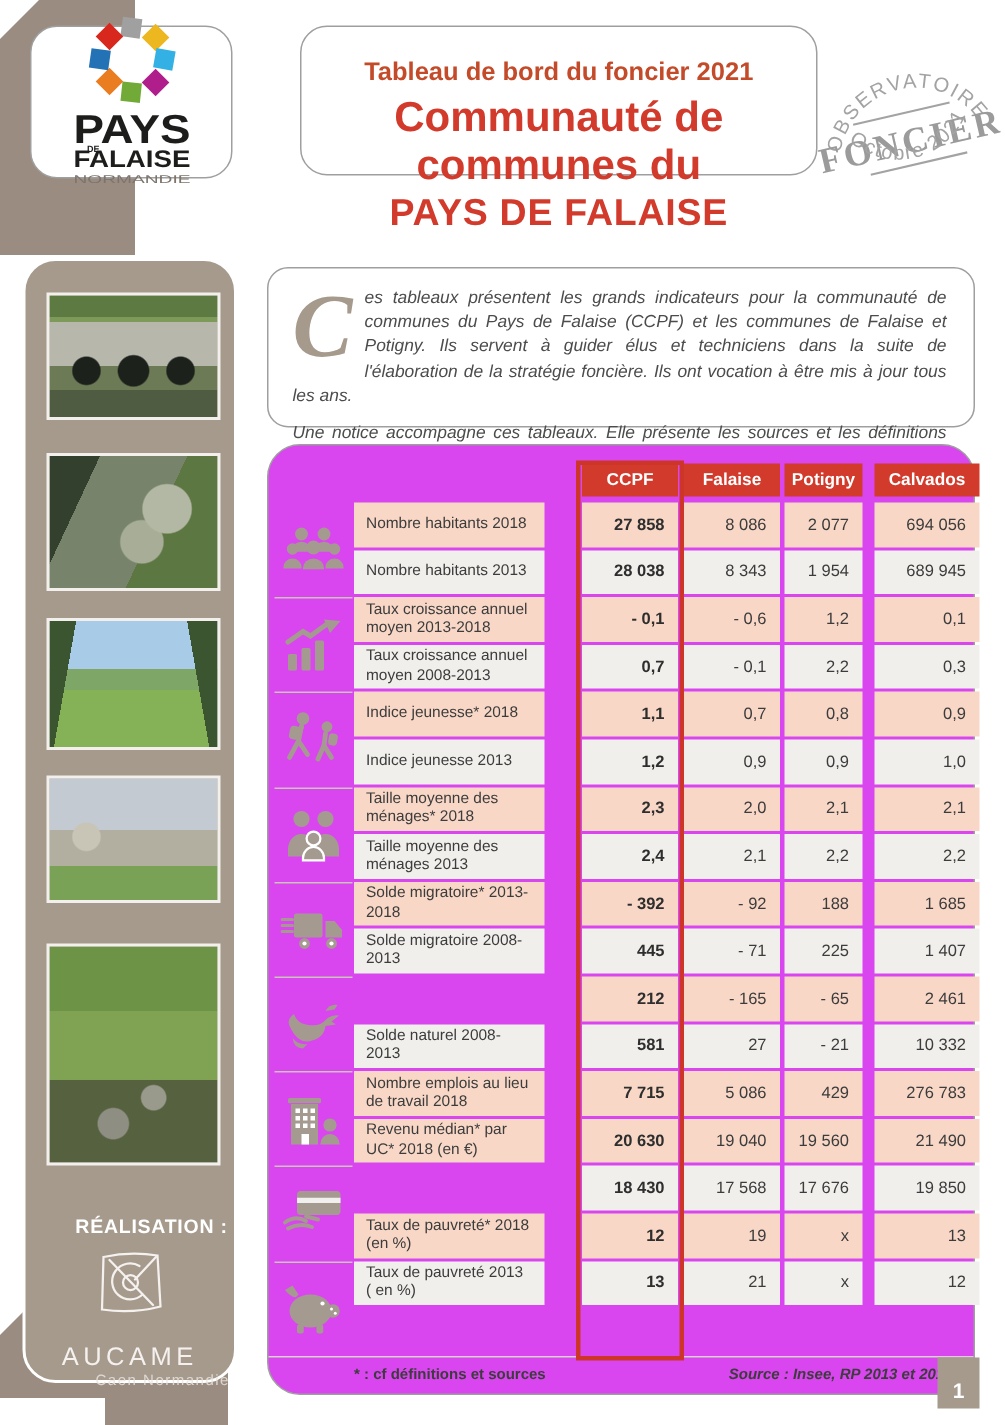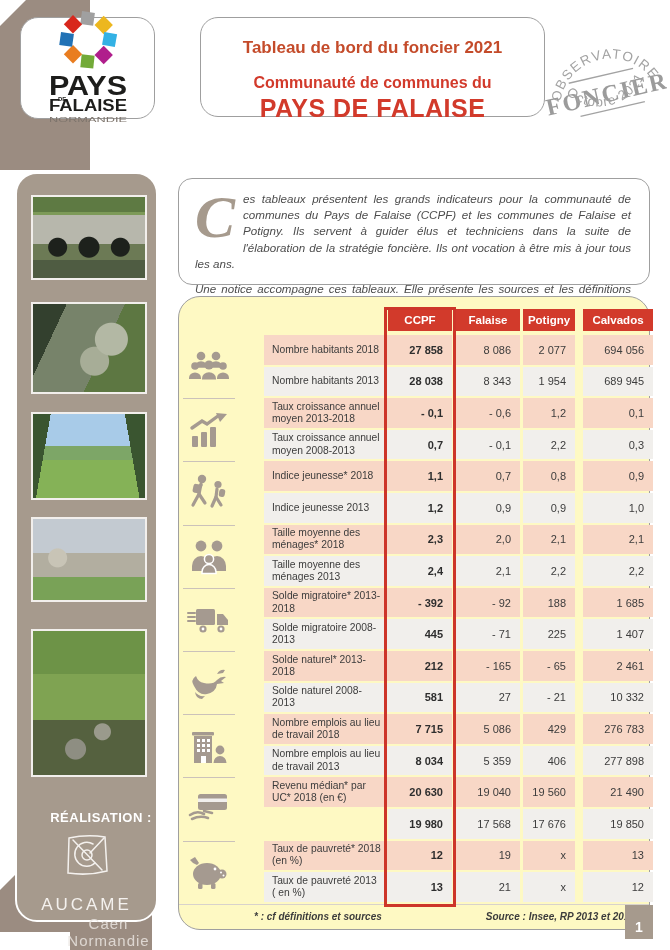--- a/index.html
+++ b/index.html
@@ -19,21 +19,21 @@
     clip-path:polygon(24px 0,100% 0,100% 100%,70px 100%,70px 66px,0 66px,0 24px);}
 
   
   .logo-box{position:absolute;left:20px;top:17px;width:135px;height:102px;background:#fff;
     border:1.5px solid var(--box-border);border-radius:18px;display:flex;align-items:center;justify-content:center;}
 
   
   .title-box{position:absolute;left:200px;top:17px;width:345px;height:100px;background:#fff;
     border:1.5px solid var(--box-border);border-radius:18px;text-align:center;padding-top:20px;}
   .title-kicker{font-size:17px;font-weight:bold;color:#c44b2a;}
-  .title-line1{font-size:16px;font-weight:bold;color:var(--red);margin-top:16px;}
+  .title-line1{font-size:28px;font-weight:bold;color:var(--red);margin-top:4px;}
   .title-line2{font-size:25px;font-weight:bold;color:var(--red);margin-top:2px;letter-spacing:.5px;}
 
   .stamp{position:absolute;left:545px;top:18px;width:122px;height:142px;}
 
   
   .sidebar{position:absolute;left:15px;top:172px;width:143px;height:750px;background:var(--taupe);
     border:2px solid #fff;border-radius:22px;z-index:2;}
   .photo{position:absolute;left:14px;width:116px;border:2px solid #f2efec;}
   .photo-0{top:21px;height:85px;background:
     linear-gradient(180deg,#5e7a43 0 18%,#79955433 0,transparent 0),
@@ -52,54 +52,54 @@
   .photo-3{top:343px;height:85px;background:
     radial-gradient(circle at 22% 48%,#c8c4b6 0 9px,transparent 10px),
     linear-gradient(180deg,#c3cad1 0 42%,#b2aea0 42% 72%,#79a257 72%);}
   .photo-4{top:455px;height:148px;background:
     radial-gradient(circle at 38% 82%,#8e8e82 0 10px,transparent 11px),
     radial-gradient(circle at 62% 70%,#9a9a8c 0 8px,transparent 9px),
     linear-gradient(180deg,#6d9347 0 30%,#7fa352 30% 62%,#55613f 62%);}
   .realisation{position:absolute;left:0;top:636px;width:100%;text-align:center;color:#fff;}
   .realisation-label{font-size:13px;font-weight:bold;letter-spacing:.5px;padding-left:29px;}
   .aucame-name{font-size:17px;letter-spacing:3px;margin-top:14px;color:#f4f1ee;}
-  .aucame-sub{font-size:15px;letter-spacing:1px;color:#e9e4df;opacity:.85;padding-left:44px;}
+  .aucame-sub{font-size:10px;letter-spacing:1px;color:#e9e4df;opacity:.85;padding-left:44px;}
 
   
   .intro-box{position:absolute;left:178px;top:178px;width:472px;height:107px;background:#fff;
     border:1.5px solid var(--box-border);border-radius:14px;padding:12px 18px 8px 16px;}
   .intro-box p{font-size:11.6px;font-style:italic;color:#4c4c4c;text-align:justify;line-height:1.4;}
   .dropcap{float:left;font-size:60px;line-height:48px;font-weight:bold;color:var(--taupe);
     margin:2px 8px 0 0;font-family:"Liberation Serif",serif;}
   .intro-p2{margin-top:9px;}
 
   
-  .table-box{position:absolute;left:178px;top:296px;width:472px;height:634px;background:#fef9c3;
+  .table-box{position:absolute;left:178px;top:296px;width:472px;height:634px;background:#d946ef;
     border:1.5px solid var(--box-border);border-radius:22px;}
   .thead-cell{position:absolute;top:12px;height:22px;background:var(--red);color:#fff;
     font-size:11.5px;font-weight:bold;display:flex;align-items:center;justify-content:center;}
   .col-ccpf{left:209px;width:64px;}
   .col-falaise{left:277px;width:64px;}
   .col-potigny{left:344px;width:52px;}
   .col-calvados{left:404px;width:70px;}
   .ccpf-outline{position:absolute;left:205px;top:10px;width:72px;height:600px;
     border:3.5px solid var(--red-border);z-index:3;pointer-events:none;}
   .rows{position:absolute;left:0;top:38px;width:100%;}
   .trow{position:relative;height:31.6px;}
   .cell{position:absolute;top:0;height:29.6px;display:flex;align-items:center;}
-  .cell.label{left:57px;width:127px;padding:0 10px 0 8px;font-size:10.3px;color:var(--ink);line-height:1.18;margin-left:28px;}
+  .cell.label{left:57px;width:127px;padding:0 10px 0 8px;font-size:10.3px;color:var(--ink);line-height:1.18;}
   .cell.val{justify-content:flex-end;padding-right:9px;font-size:11px;color:var(--ink);}
   .cell.val.ccpf{font-weight:bold;color:#2e2e2e;}
   .bg-pink{background:var(--pink);}
   .bg-grey{background:var(--grey);}
   .icon-lane{position:absolute;left:4px;top:38px;width:52px;}
   .icon-group{height:63.2px;display:flex;align-items:center;justify-content:center;}
   .icon-group + .icon-group{border-top:1px solid #cbc2ba;}
   .tfoot{position:absolute;left:0;top:607px;width:100%;height:26px;border-top:1px solid #d8d2cc;}
-  .footnote{position:absolute;left:57px;top:6px;font-size:10px;font-style:italic;font-weight:bold;color:var(--ink);margin-left:18px;}
+  .footnote{position:absolute;left:57px;top:6px;font-size:10px;font-weight:bold;color:var(--ink);}
   .source{position:absolute;right:14px;top:6px;font-size:10px;font-style:italic;font-weight:bold;color:var(--ink);}
   .pagenum{position:absolute;left:625px;top:905px;width:28px;height:34px;background:var(--taupe);
     color:#fff;font-size:14px;font-weight:bold;display:flex;align-items:flex-end;justify-content:center;
     padding-bottom:4px;z-index:5;}
   svg{display:block;}
 </style>
 </head>
 <body>
 
 <div class="page">
@@ -369,56 +369,48 @@
           <div class="cell val calvados col-calvados bg-pink">1 685</div>
         </div>
         <div class="trow">
           <div class="cell label bg-grey">Solde migratoire 2008-2013</div>
           <div class="cell val ccpf col-ccpf bg-grey">445</div>
           <div class="cell val falaise col-falaise bg-grey">- 71</div>
           <div class="cell val potigny col-potigny bg-grey">225</div>
           <div class="cell val calvados col-calvados bg-grey">1 407</div>
         </div>
         <div class="trow">
-          <div class="cell label bg-pink">Solde naturel* 2013-2018</div>
           <div class="cell val ccpf col-ccpf bg-pink">212</div>
           <div class="cell val falaise col-falaise bg-pink">- 165</div>
           <div class="cell val potigny col-potigny bg-pink">- 65</div>
           <div class="cell val calvados col-calvados bg-pink">2 461</div>
         </div>
         <div class="trow">
           <div class="cell label bg-grey">Solde naturel 2008-2013</div>
           <div class="cell val ccpf col-ccpf bg-grey">581</div>
           <div class="cell val falaise col-falaise bg-grey">27</div>
           <div class="cell val potigny col-potigny bg-grey">- 21</div>
           <div class="cell val calvados col-calvados bg-grey">10 332</div>
         </div>
         <div class="trow">
           <div class="cell label bg-pink">Nombre emplois au lieu de travail 2018</div>
           <div class="cell val ccpf col-ccpf bg-pink">7 715</div>
           <div class="cell val falaise col-falaise bg-pink">5 086</div>
           <div class="cell val potigny col-potigny bg-pink">429</div>
           <div class="cell val calvados col-calvados bg-pink">276 783</div>
         </div>
         <div class="trow">
-          <div class="cell label bg-grey">Nombre emplois au lieu de travail 2013</div>
-          <div class="cell val ccpf col-ccpf bg-grey">8 034</div>
-          <div class="cell val falaise col-falaise bg-grey">5 359</div>
-          <div class="cell val potigny col-potigny bg-grey">406</div>
-          <div class="cell val calvados col-calvados bg-grey">277 898</div>
-        </div>
-        <div class="trow">
           <div class="cell label bg-pink">Revenu médian* par UC* 2018 (en €)</div>
           <div class="cell val ccpf col-ccpf bg-pink">20 630</div>
           <div class="cell val falaise col-falaise bg-pink">19 040</div>
           <div class="cell val potigny col-potigny bg-pink">19 560</div>
           <div class="cell val calvados col-calvados bg-pink">21 490</div>
         </div>
         <div class="trow">
-          <div class="cell val ccpf col-ccpf bg-grey">19 980</div>
+          <div class="cell val ccpf col-ccpf bg-grey">18 430</div>
           <div class="cell val falaise col-falaise bg-grey">17 568</div>
           <div class="cell val potigny col-potigny bg-grey">17 676</div>
           <div class="cell val calvados col-calvados bg-grey">19 850</div>
         </div>
         <div class="trow">
           <div class="cell label bg-pink">Taux de pauvreté* 2018 (en %)</div>
           <div class="cell val ccpf col-ccpf bg-pink">12</div>
           <div class="cell val falaise col-falaise bg-pink">19</div>
           <div class="cell val potigny col-potigny bg-pink">x</div>
           <div class="cell val calvados col-calvados bg-pink">13</div>

